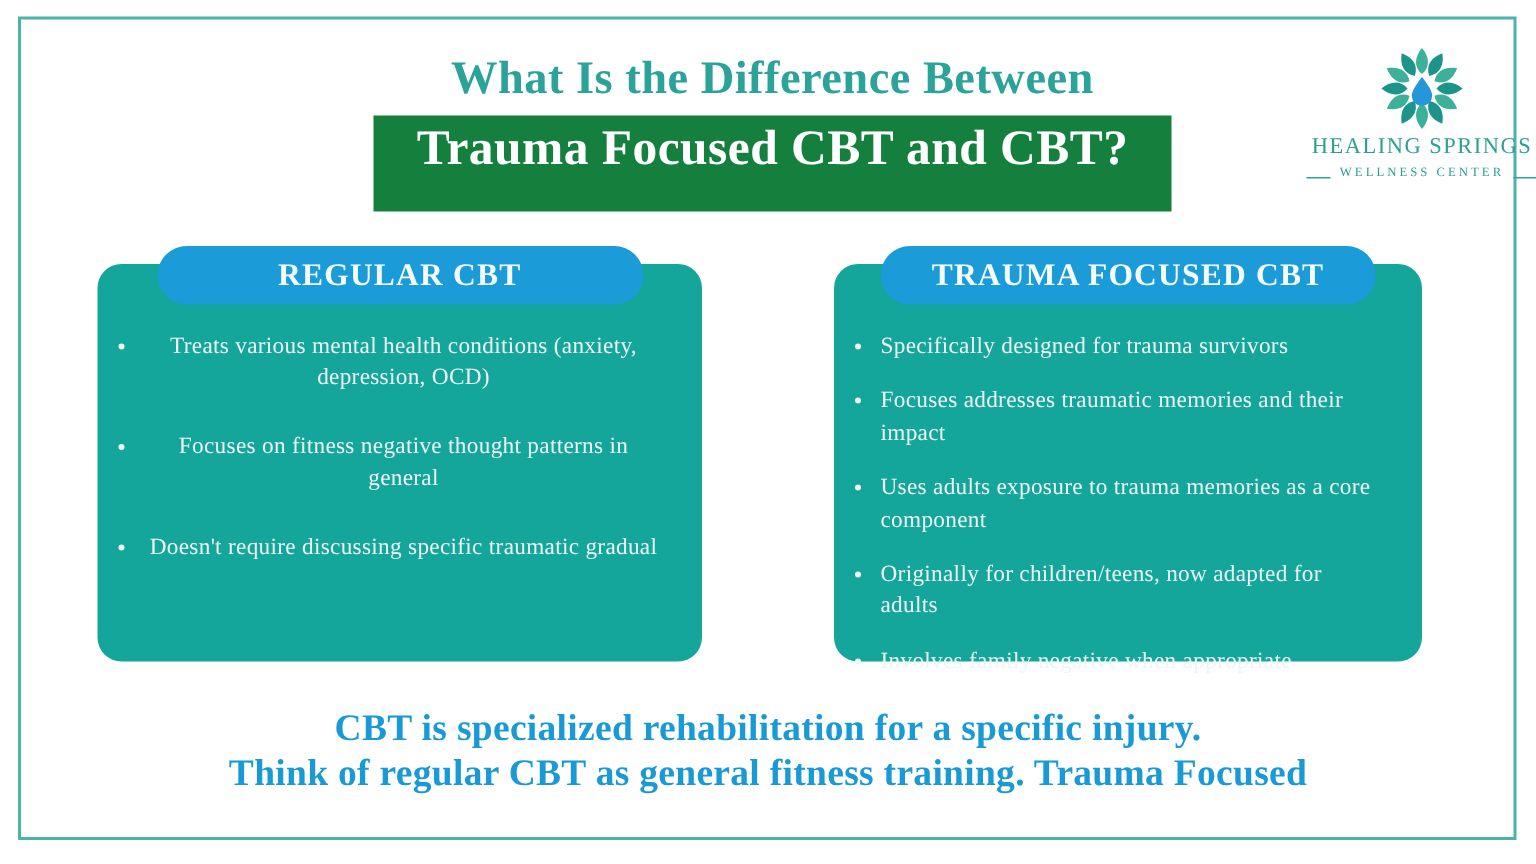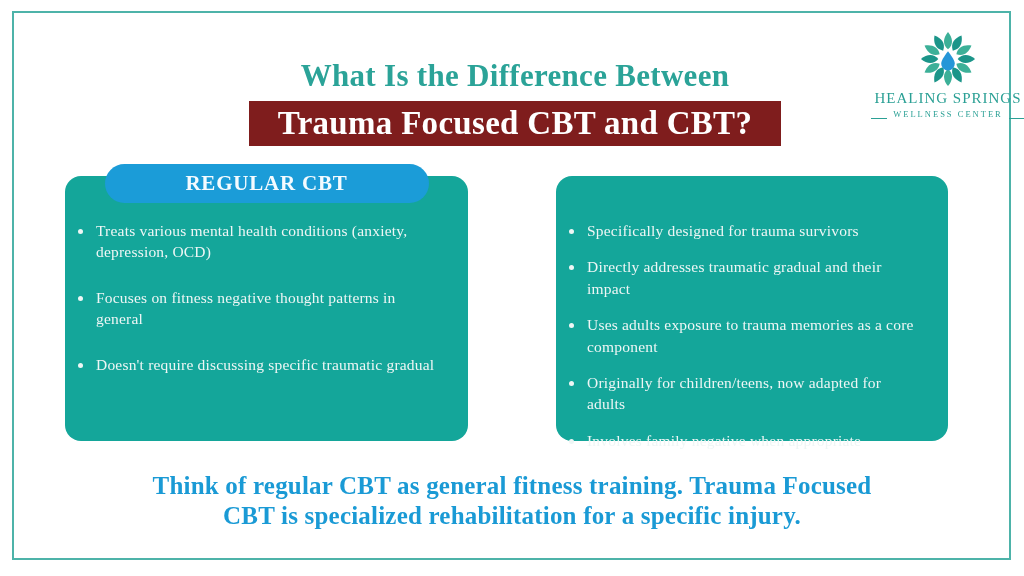--- a/index.html
+++ b/index.html
@@ -14,34 +14,33 @@
     position: absolute;
     left: 12px; top: 11px; right: 13px; bottom: 16px;
     border: 2px solid #4db3a9;
     pointer-events: none;
   }
   
   .header-center {
     position: absolute;
     left: 225px; top: 34px; width: 580px;
     text-align: center;
-    margin-top: 24px;
   }
   .title-line1 {
     margin: 0;
     font-size: 31px;
     font-weight: 700;
     color: #2ba398;
     letter-spacing: 0.3px;
   }
   .title-banner {
     display: inline-block;
     margin-top: 7px;
-    background: #7f1d1d;
-    padding: 4px 26px 4px 26px;
+    background: #15803d;
+    padding: 4px 26px 23px 26px;
     min-width: 480px;
     text-align: center;
   }
   .title-line2 {
     margin: 0;
     font-size: 33px;
     font-weight: 700;
     color: #ffffff;
     letter-spacing: 0.3px;
     white-space: nowrap;
@@ -71,21 +70,21 @@
     white-space: nowrap;
   }
   .logo-dash { display: inline-block; width: 16px; height: 1px; background: #2ba095; }
   
   .card {
     position: absolute;
     top: 176px; height: 265px;
     background: #14a69a;
     border-radius: 16px;
   }
-  .card-left  { left: 65px;  width: 403px; }
+  .card-left  { left: 65px;  width: 403px; text-align: center; }
   .card-right { left: 556px; width: 392px; }
   .pill {
     position: absolute;
     top: -12px; left: 50%;
     transform: translateX(-50%);
     height: 39px;
     border-radius: 20px;
     background: #1b9cd8;
     color: #f4fbff;
     display: flex; align-items: center; justify-content: center;
@@ -168,25 +167,26 @@
 <section class="card card-left">
   <div class="pill">REGULAR CBT</div>
   <ul class="bullets">
       <li>Treats various mental health conditions (anxiety, depression, OCD)</li>
       <li>Focuses on fitness negative thought patterns in general</li>
       <li>Doesn't require discussing specific traumatic gradual</li>
     </ul>
 </section>
 
 <section class="card card-right">
+  <div class="pill">TRAUMA FOCUSED CBT</div>
   <ul class="bullets">
       <li>Specifically designed for trauma survivors</li>
-      <li>Directly addresses traumatic gradual and their impact</li>
+      <li>Focuses addresses traumatic memories and their impact</li>
       <li>Uses adults exposure to trauma memories as a core component</li>
       <li>Originally for children/teens, now adapted for adults</li>
       <li>Involves family negative when appropriate</li>
     </ul>
 </section>
 
 <div class="footer">
+  <p>CBT is specialized rehabilitation for a specific injury.</p>
   <p>Think of regular CBT as general fitness training. Trauma Focused</p>
-  <p>CBT is specialized rehabilitation for a specific injury.</p>
 </div>
 
 </body></html>

